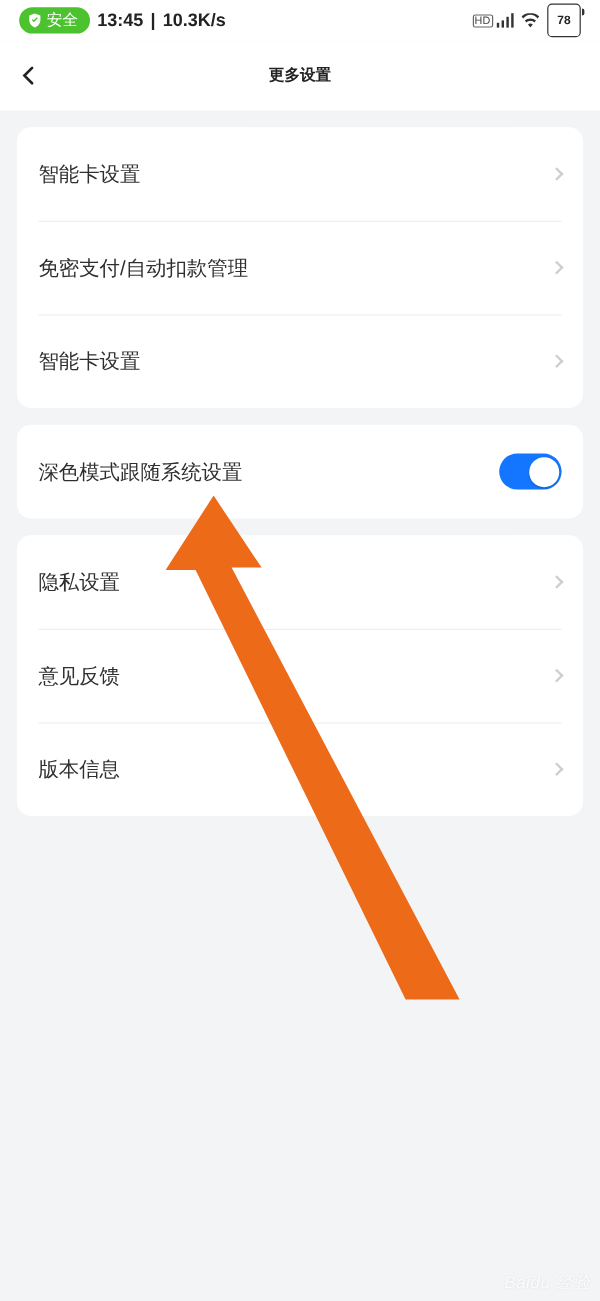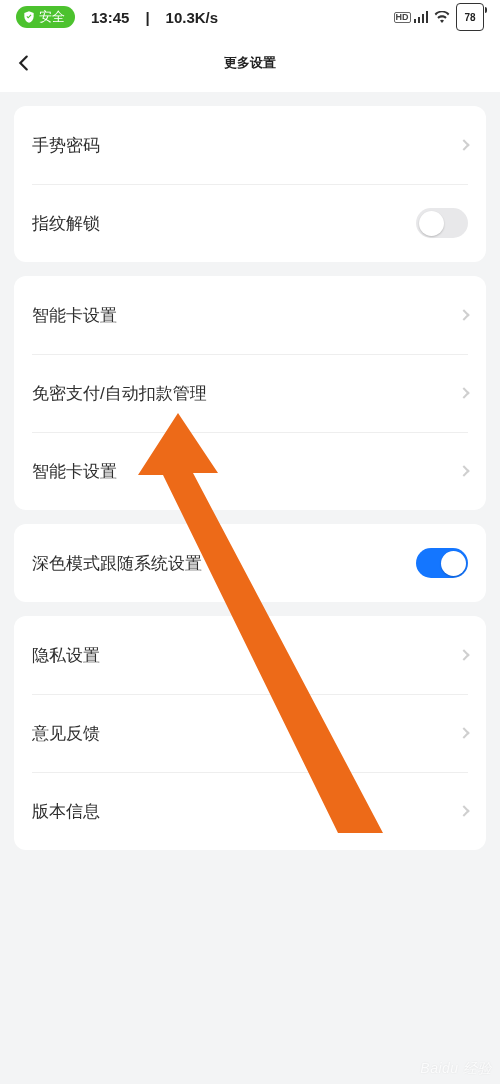--- a/index.html
+++ b/index.html
@@ -14,39 +14,39 @@
     .status-bar {
       height: 34px;
       display: flex;
       align-items: center;
       padding: 0 16px;
       font-size: 15px;
       font-weight: 600;
       color: #222;
       background: #fff;
     }
-    .status-left { display: flex; align-items: center; gap: 16px; }
+    .status-left { display: flex; align-items: center; gap: 6px; }
     .safety-pill {
       background: #4cc22e;
       color: #fff;
       border-radius: 14px;
       padding: 2px 10px 2px 6px;
       display: flex;
       align-items: center;
       font-size: 13px;
       font-weight: 500;
       gap: 3px;
     }
     .shield-icon { width: 14px; height: 14px; display: inline-flex; }
     .status-spacer { flex: 1; }
     .status-right { display: flex; align-items: center; gap: 6px; font-size: 12px; }
     .signal-group { display: flex; align-items: flex-end; gap: 1.5px; height: 12px; }
     .signal-bar { width: 2.5px; background: #333; }
     .b1 { height: 4px; } .b2 { height: 6px; } .b3 { height: 9px; } .b4 { height: 12px; }
-    .hd-badge { font-size: 9px; font-weight: 700; color:#444; border:1px solid #666; border-radius:2px; padding:0 1px; line-height:9px; margin-right:-3px; }
+    .hd-badge { font-size: 9px; font-weight: 400; color:#444; border:1px solid #666; border-radius:2px; padding:0 1px; line-height:9px; margin-right:-3px; }
     .wifi-ic { width:16px; height:12px; }
     .battery {
       width: 28px; height: 28px; border: 1.5px solid #333; border-radius: 4px;
       position: relative; display: flex; align-items: center; justify-content: center;
       font-size: 10px; font-weight: 700;
     }
     .battery::after {
       content: ""; position: absolute; right: -4px; top: 3px;
       width: 2.5px; height: 6px; background: #333; border-radius: 0 2px 2px 0;
     }
@@ -163,36 +163,20 @@
   <div class="back-btn">
     <svg viewBox="0 0 24 24" width="22" height="22" fill="none" stroke="#222" stroke-width="2.4" stroke-linecap="round">
       <polyline points="15 5 8 12 15 19"></polyline>
     </svg>
   </div>
   <div class="nav-title">更多设置</div>
 </div>
 
 <div class="content">
 
-  <div class="group">
-    <div class="row">
-      <span class="row-label">手势密码</span>
-      <span class="row-right">
-          <span class="chevron"></span>
-        </span>
-    </div>
-    <div class="row">
-      <span class="row-label">指纹解锁</span>
-      <span class="row-right">
-        <span class="toggle off">
-            <span class="knob"></span>
-          </span>
-      </span>
-    </div>
-  </div>
 
   <div class="group">
     <div class="row">
       <span class="row-label">智能卡设置</span>
       <span class="row-right">
           <span class="chevron"></span>
         </span>
     </div>
     <div class="row">
       <span class="row-label">免密支付/自动扣款管理</span>

